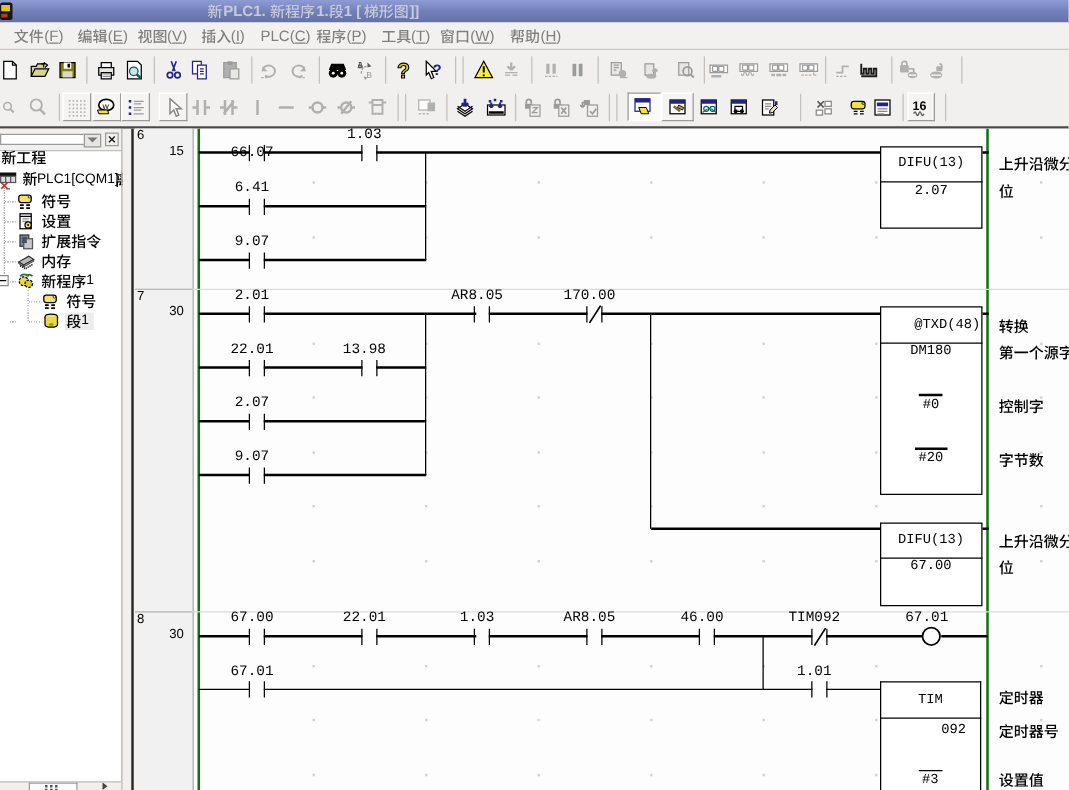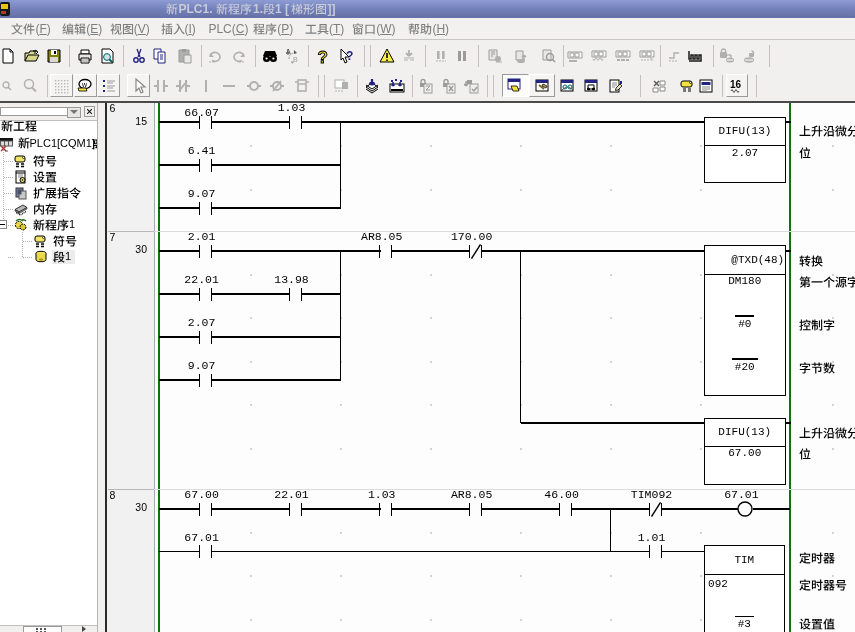--- a/index.html
+++ b/index.html
@@ -801,21 +801,21 @@
 <div class="a" style="left:609.6px;top:618.5px;width:2px;height:2px;background:#d4d4d4"></div>
 <div class="a" style="left:699.6px;top:618.5px;width:2px;height:2px;background:#d4d4d4"></div>
 <div class="a" style="left:832px;top:618.5px;width:2px;height:2px;background:#d4d4d4"></div>
 <div class="a" style="left:158.5px;top:121.325px;width:545.5px;height:1.35px;background:#000"></div>
 <div class="a" style="left:158.5px;top:164.325px;width:182.3px;height:1.35px;background:#000"></div>
 <div class="a" style="left:158.5px;top:207.325px;width:182.3px;height:1.35px;background:#000"></div>
 <div class="a" style="left:340.125px;top:122px;width:1.35px;height:86px;background:#000"></div>
 <div class="a" style="left:200.4px;top:120px;width:10.4px;height:4px;background:#fdfdfd"></div>
 <div class="a" style="left:198.95px;top:115.5px;width:1.3px;height:13px;background:#000"></div>
 <div class="a" style="left:210.95px;top:115.5px;width:1.3px;height:13px;background:#000"></div>
-<div class="a" style="top:106px;font:11.5px 'Liberation Mono',monospace;color:#000;white-space:pre;left:201.6px;transform:translateX(-50%);">66.07</div>
+<div class="a" style="top:116px;font:11.5px 'Liberation Mono',monospace;color:#000;white-space:pre;left:201.6px;transform:translateX(-50%);">66.07</div>
 <div class="a" style="left:290.3px;top:120px;width:10.4px;height:4px;background:#fdfdfd"></div>
 <div class="a" style="left:288.85px;top:115.5px;width:1.3px;height:13px;background:#000"></div>
 <div class="a" style="left:300.85px;top:115.5px;width:1.3px;height:13px;background:#000"></div>
 <div class="a" style="top:101.37px;font:11.5px 'Liberation Mono',monospace;color:#000;white-space:pre;left:291.5px;transform:translateX(-50%);">1.03</div>
 <div class="a" style="left:200.4px;top:163px;width:10.4px;height:4px;background:#fdfdfd"></div>
 <div class="a" style="left:198.95px;top:158.5px;width:1.3px;height:13px;background:#000"></div>
 <div class="a" style="left:210.95px;top:158.5px;width:1.3px;height:13px;background:#000"></div>
 <div class="a" style="top:144.37px;font:11.5px 'Liberation Mono',monospace;color:#000;white-space:pre;left:201.6px;transform:translateX(-50%);">6.41</div>
 <div class="a" style="left:200.4px;top:206px;width:10.4px;height:4px;background:#fdfdfd"></div>
 <div class="a" style="left:198.95px;top:201.5px;width:1.3px;height:13px;background:#000"></div>
@@ -959,21 +959,21 @@
 <div class="a" style="left:198.95px;top:545.0px;width:1.3px;height:13px;background:#000"></div>
 <div class="a" style="left:210.95px;top:545.0px;width:1.3px;height:13px;background:#000"></div>
 <div class="a" style="top:530.87px;font:11.5px 'Liberation Mono',monospace;color:#000;white-space:pre;left:201.6px;transform:translateX(-50%);">67.01</div>
 <div class="a" style="left:650.3px;top:549.5px;width:10.4px;height:4px;background:#fdfdfd"></div>
 <div class="a" style="left:648.85px;top:545.0px;width:1.3px;height:13px;background:#000"></div>
 <div class="a" style="left:660.85px;top:545.0px;width:1.3px;height:13px;background:#000"></div>
 <div class="a" style="top:530.87px;font:11.5px 'Liberation Mono',monospace;color:#000;white-space:pre;left:651.5px;transform:translateX(-50%);">1.01</div>
 <div class="a" style="left:704px;top:545px;width:80.60000000000002px;height:87px;background:#fff;border:1.4px solid #000;border-bottom:0;"></div>
 <div class="a" style="left:704px;top:573.5px;width:80.60000000000002px;height:1.4px;background:#000"></div>
 <div class="a" style="top:553.68px;font:11px 'Liberation Mono',monospace;color:#000;white-space:pre;left:744.3px;transform:translateX(-50%);">TIM</div>
-<div class="a" style="top:578.4799999999999px;font:11px 'Liberation Mono',monospace;color:#000;white-space:pre;left:718px;transform:translateX(-50%);text-align:center;">092</div>
+<div class="a" style="top:578.4799999999999px;font:11px 'Liberation Mono',monospace;color:#000;white-space:pre;left:763px;transform:translateX(-50%);text-align:center;">092</div>
 <div class="a" style="top:618.18px;font:11px 'Liberation Mono',monospace;color:#000;white-space:pre;left:744.3px;transform:translateX(-50%);">#3</div>
 <div class="a" style="left:734.6999999999999px;top:615.85px;width:19.2px;height:1.3px;background:#000"></div>
 <svg class="a" style="left:799px;top:552px;" width="36" height="12" viewBox="0 0 3000 1000" fill="#000">
       <use href="#g48" x="0" fill="#000"></use>
       <use href="#g49" x="1000" fill="#000"></use>
       <use href="#g50" x="2000" fill="#000"></use>
     </svg>
 <svg class="a" style="left:799px;top:579.3px;" width="48" height="12" viewBox="0 0 4000 1000" fill="#000">
       <use href="#g48" x="0" fill="#000"></use>
       <use href="#g49" x="1000" fill="#000"></use>

